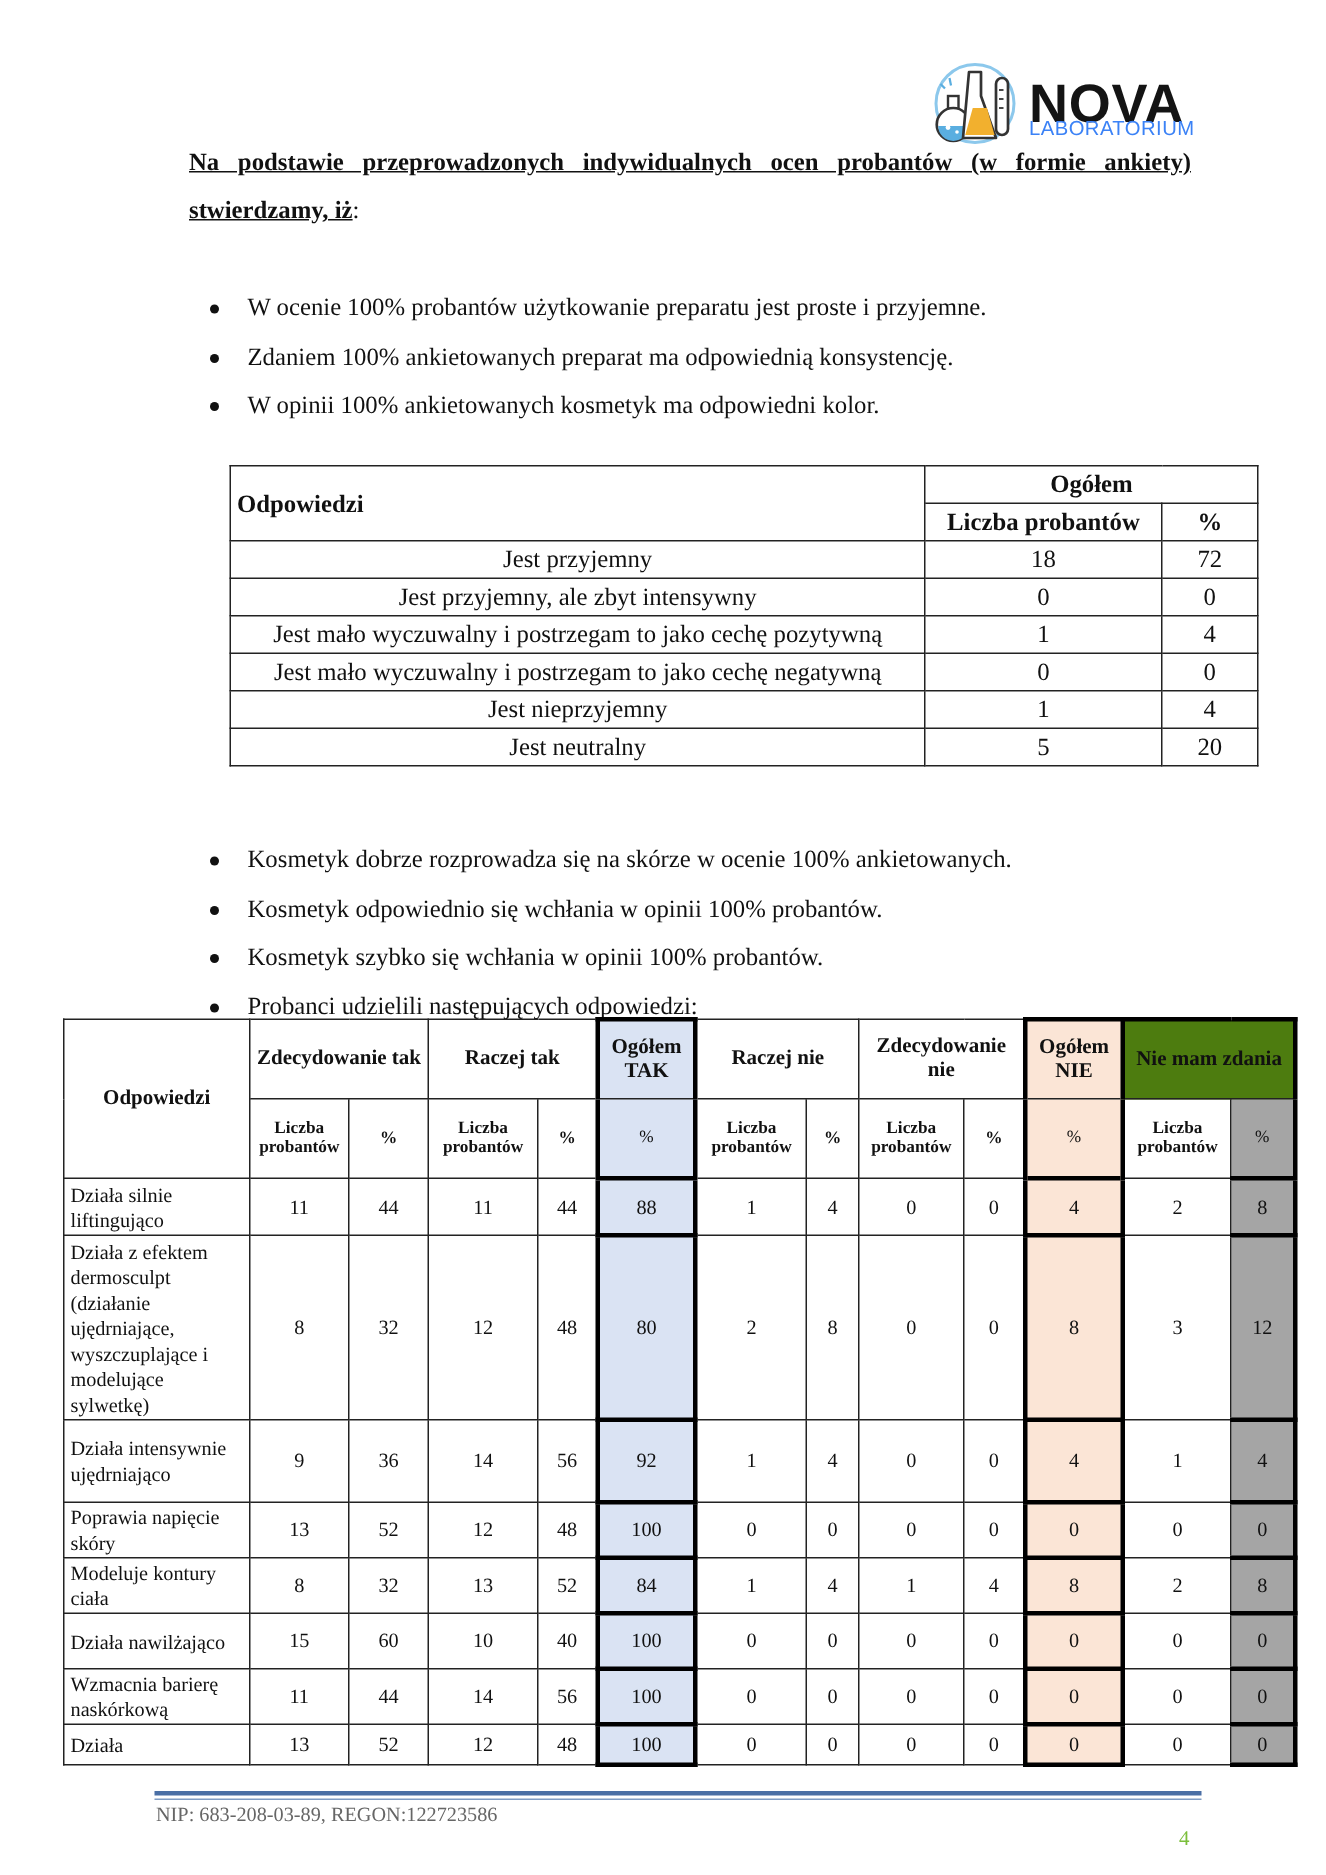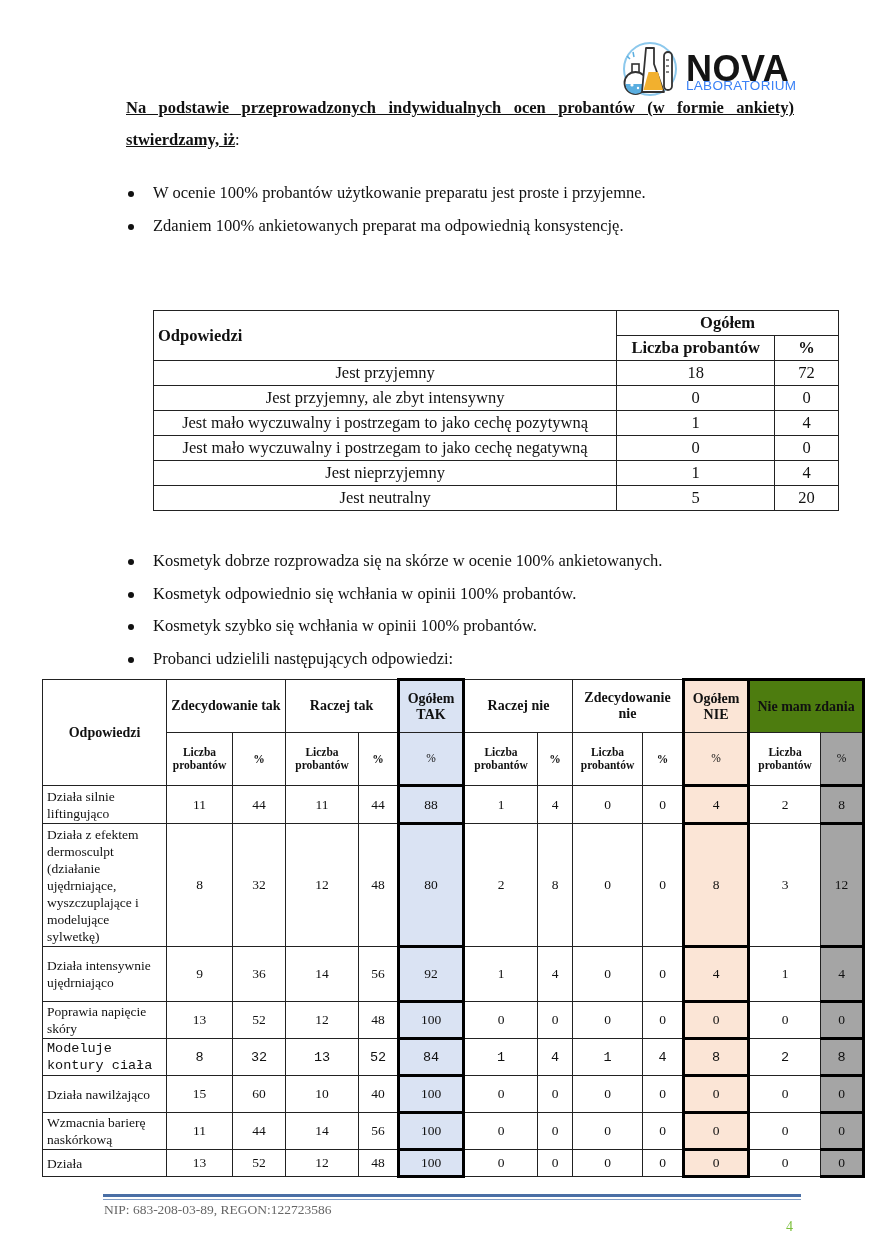--- a/index.html
+++ b/index.html
@@ -13,21 +13,21 @@
          font-weight:bold; font-size:36px; letter-spacing:0.5px; color:#141414; line-height:38px;margin-top:10px; }
   .logo-text-sub { position:absolute; left:64px; top:40px; font-family:"Liberation Sans", sans-serif;
          font-size:13.5px; color:#3b82f6; letter-spacing:0.3px; line-height:16px; }
 
   
   .intro { left:126px; top:92px; width:668px; font-size:16.5px; font-weight:bold; line-height:32px;
            text-align:justify; }
   .intro .u { text-decoration:underline; }
   .intro .colon { font-weight:normal; }
 
-  ul.bullets { list-style:none; margin:0; padding:0; }
+  ul.bullets { list-style:none; margin:12px; padding:0; }
   ul.bullets li { position:relative; padding-left:27px; height:32.5px; line-height:32.5px; font-size:16.5px; }
   ul.bullets li::before { content:""; position:absolute; left:2px; top:14px; width:6px; height:6px;
             border-radius:50%; background:#111; }
   .b1 { left:126px; top:177px; width:700px; }
   .b2 { left:126px; top:545px; width:700px; }
 
   
   table { border-collapse:collapse; }
   .t1 { left:153px; top:310px; width:686px; font-size:16.5px; }
   .t1 td, .t1 th { border:1.5px solid #222; padding:0 4px; height:24px; }
@@ -82,20 +82,21 @@
   <div class="logo-text-sub">LABORATORIUM</div>
 </div>
 
 <div class="abs intro">
   <span class="u">Na podstawie przeprowadzonych indywidualnych ocen probantów (w formie ankiety) stwierdzamy, iż</span><span class="colon">:</span>
 </div>
 
 <ul class="abs bullets b1">
   <li>W ocenie 100% probantów użytkowanie preparatu jest proste i przyjemne.</li>
   <li>Zdaniem 100% ankietowanych preparat ma odpowiednią konsystencję.</li>
+  <li>W opinii 100% ankietowanych kosmetyk ma odpowiedni kolor.</li>
 </ul>
 
 <table class="abs t1">
   <colgroup>
       <col style="width:464px">
       <col style="width:158px">
       <col style="width:64px">
     </colgroup>
   <tbody>
       <tr>
@@ -241,21 +242,21 @@
     <td>48</td>
     <td class="tak">100</td>
     <td>0</td>
     <td>0</td>
     <td>0</td>
     <td>0</td>
     <td class="nie">0</td>
     <td class="bl-thick">0</td>
     <td class="nmz">0</td>
   </tr>
-  <tr class="body" style="height:37px;font-family:Liberation Mono, monospace;">
+  <tr class="body" style="height:37px;">
     <td class="lbl">Modeluje kontury ciała</td>
     <td>8</td>
     <td>32</td>
     <td>13</td>
     <td>52</td>
     <td class="tak">84</td>
     <td>1</td>
     <td>4</td>
     <td>1</td>
     <td>4</td>

